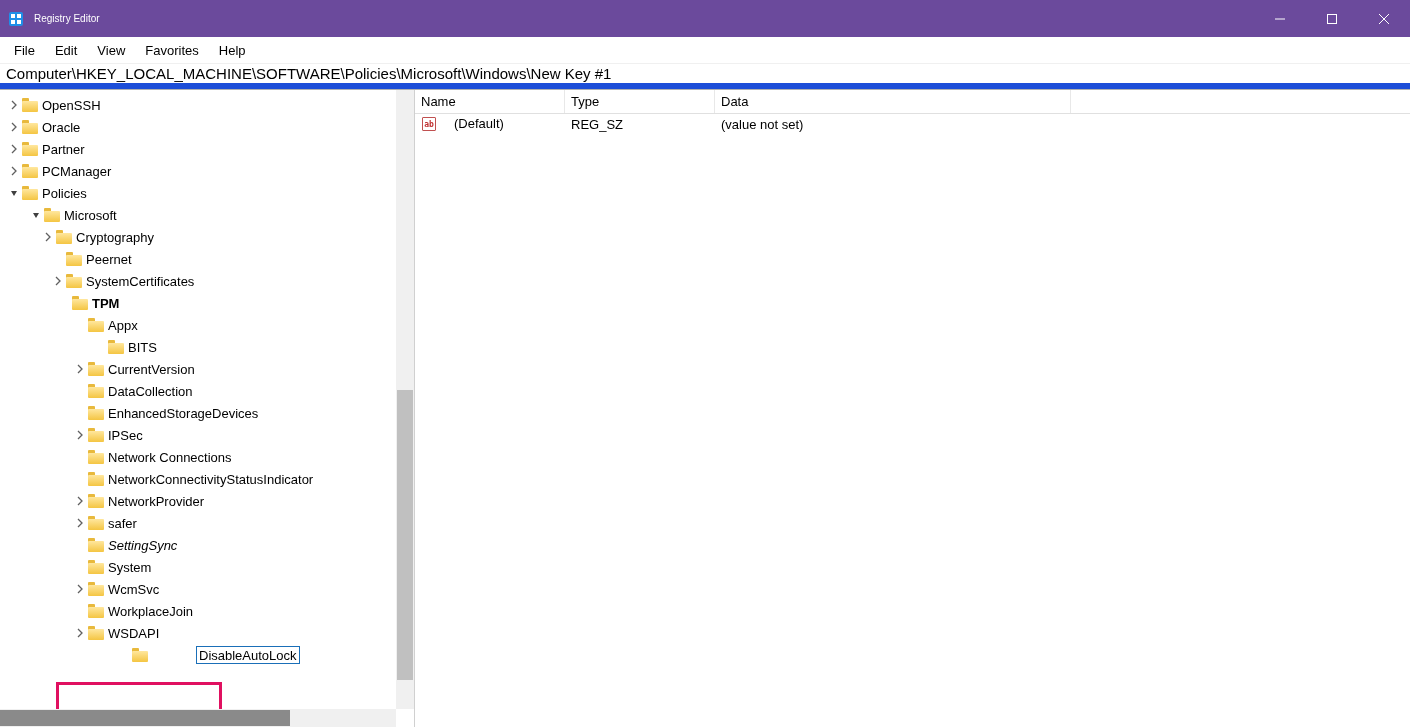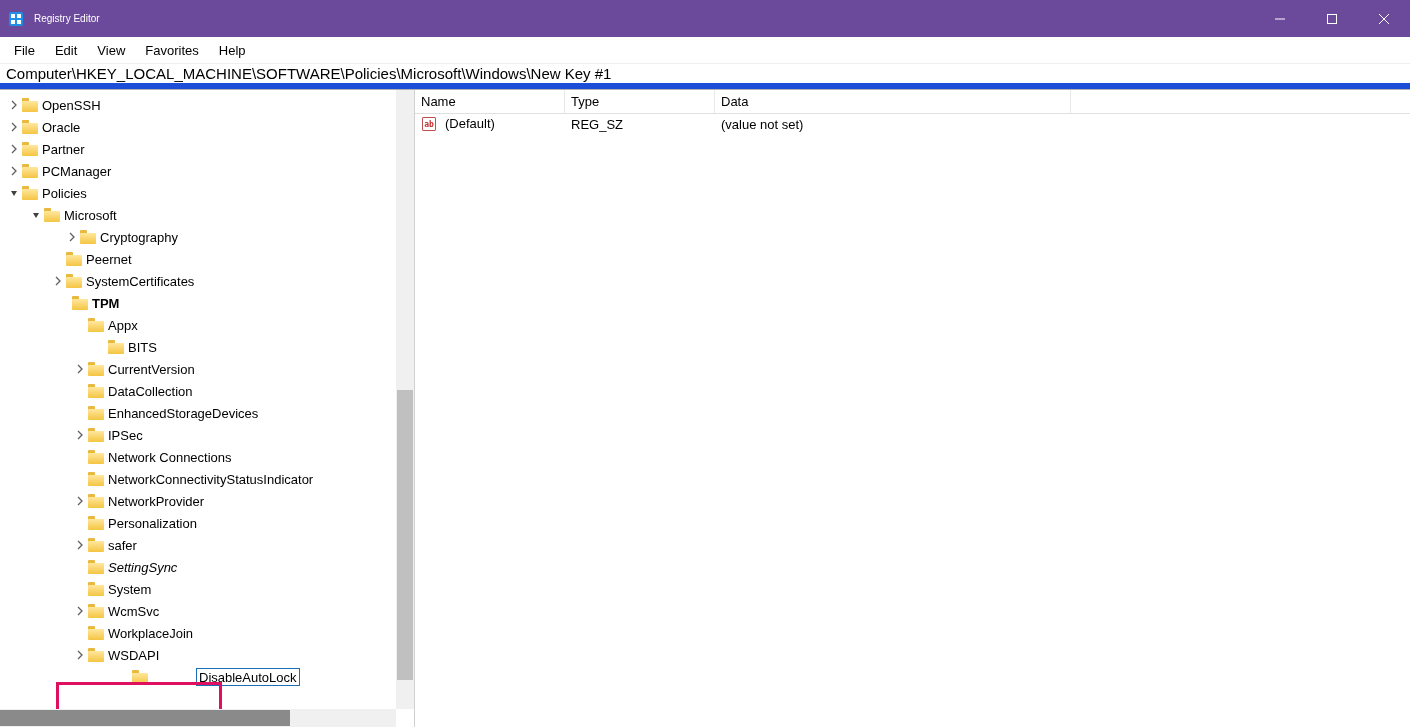--- a/index.html
+++ b/index.html
@@ -50,21 +50,21 @@
 
 .list-pane { flex: 1; display: flex; flex-direction: column; }
 .list-header { display: flex; border-bottom: 1px solid #e0e0e0; }
 .list-header-col { padding: 4px 6px; font-size: 13px; border-right: 1px solid #e8e8e8; font-weight: 400; }
 .col-name { width: 150px; }
 .col-type { width: 150px; }
 .col-data { width: 356px; }
 .list-body { flex: 1; }
 .list-row { display: flex; height: 20px; align-items: center; }
 .list-cell { padding: 0 6px; font-size: 13px; }
-.val-icon { width: 16px; height: 16px; display: inline-flex; align-items: center; justify-content: center; margin-right: 8px; vertical-align: middle; }
+.val-icon { width: 16px; height: 16px; display: inline-flex; align-items: center; justify-content: center; margin-right: 17px; vertical-align: middle; }
 .val-icon-inner { width: 14px; height: 14px; border: 1px solid #c05050; background: #fff; border-radius: 1px; display: flex; align-items: center; justify-content: center; font-size: 8px; font-weight: bold; color: #c03030; font-family: monospace; }
 </style>
 </head>
 <body>
 
 <div class="titlebar">
   <span class="titlebar-icon">
     <svg width="16" height="16" viewBox="0 0 16 16">
         <rect x="1" y="1" width="14" height="14" rx="2" fill="#1f8fe8"></rect>
         <rect x="3" y="3" width="4" height="4" fill="#fff"></rect>
@@ -158,21 +158,21 @@
           </div>
           <div class="tree-row" style="padding-left: 28px;">
             <span class="expand ">
               <svg viewBox="0 0 10 10">
                 <path d="M2 3 L8 3 L5 8 Z" fill="#404040"></path>
               </svg>
             </span>
             <span class="folder-icon"></span>
             <span class="tree-label">Microsoft</span>
           </div>
-          <div class="tree-row" style="padding-left: 64px; text-align: center;">
+          <div class="tree-row" style="padding-left: 40px; text-align: center;">
             <span class="expand ">
               <svg viewBox="0 0 10 10">
                 <path d="M3 1 L7 5 L3 9" fill="none" stroke="#606060" stroke-width="1.3"></path>
               </svg>
             </span>
             <span class="folder-icon"></span>
             <span class="tree-label">Cryptography</span>
           </div>
           <div class="tree-row" style="padding-left: 50px;">
             <span class="expand none"></span>
@@ -242,25 +242,20 @@
             <span class="tree-label">NetworkConnectivityStatusIndicator</span>
           </div>
           <div class="tree-row" style="padding-left: 72px;">
             <span class="expand ">
               <svg viewBox="0 0 10 10">
                 <path d="M3 1 L7 5 L3 9" fill="none" stroke="#606060" stroke-width="1.3"></path>
               </svg>
             </span>
             <span class="folder-icon"></span>
             <span class="tree-label">NetworkProvider</span>
-          </div>
-          <div class="tree-row" style="padding-left: 72px;">
-            <span class="expand none"></span>
-            <span class="folder-icon"></span>
-            <span class="tree-label">Personalization</span>
           </div>
           <div class="tree-row" style="padding-left: 72px;">
             <span class="expand ">
               <svg viewBox="0 0 10 10">
                 <path d="M3 1 L7 5 L3 9" fill="none" stroke="#606060" stroke-width="1.3"></path>
               </svg>
             </span>
             <span class="folder-icon"></span>
             <span class="tree-label">safer</span>
           </div>

